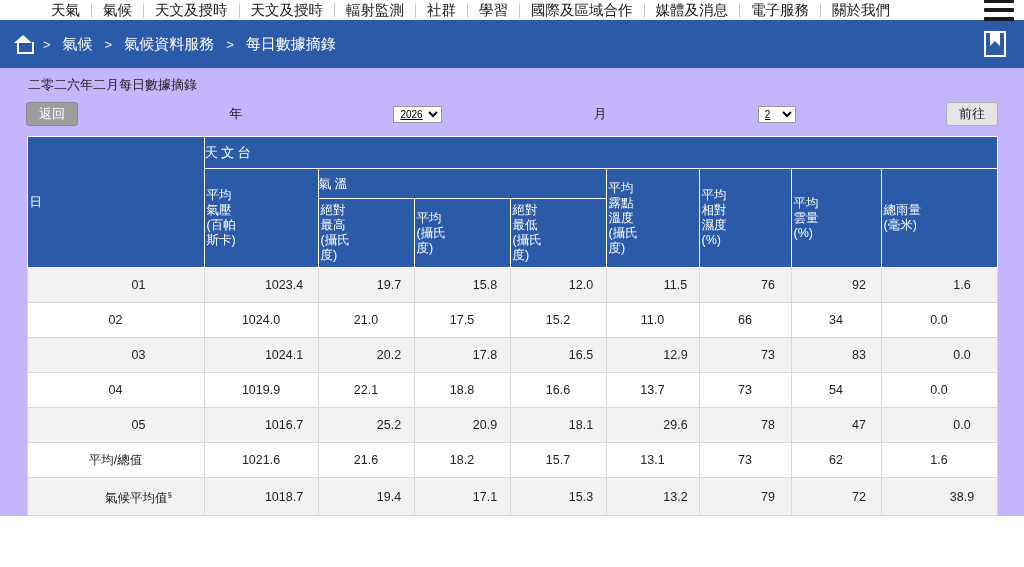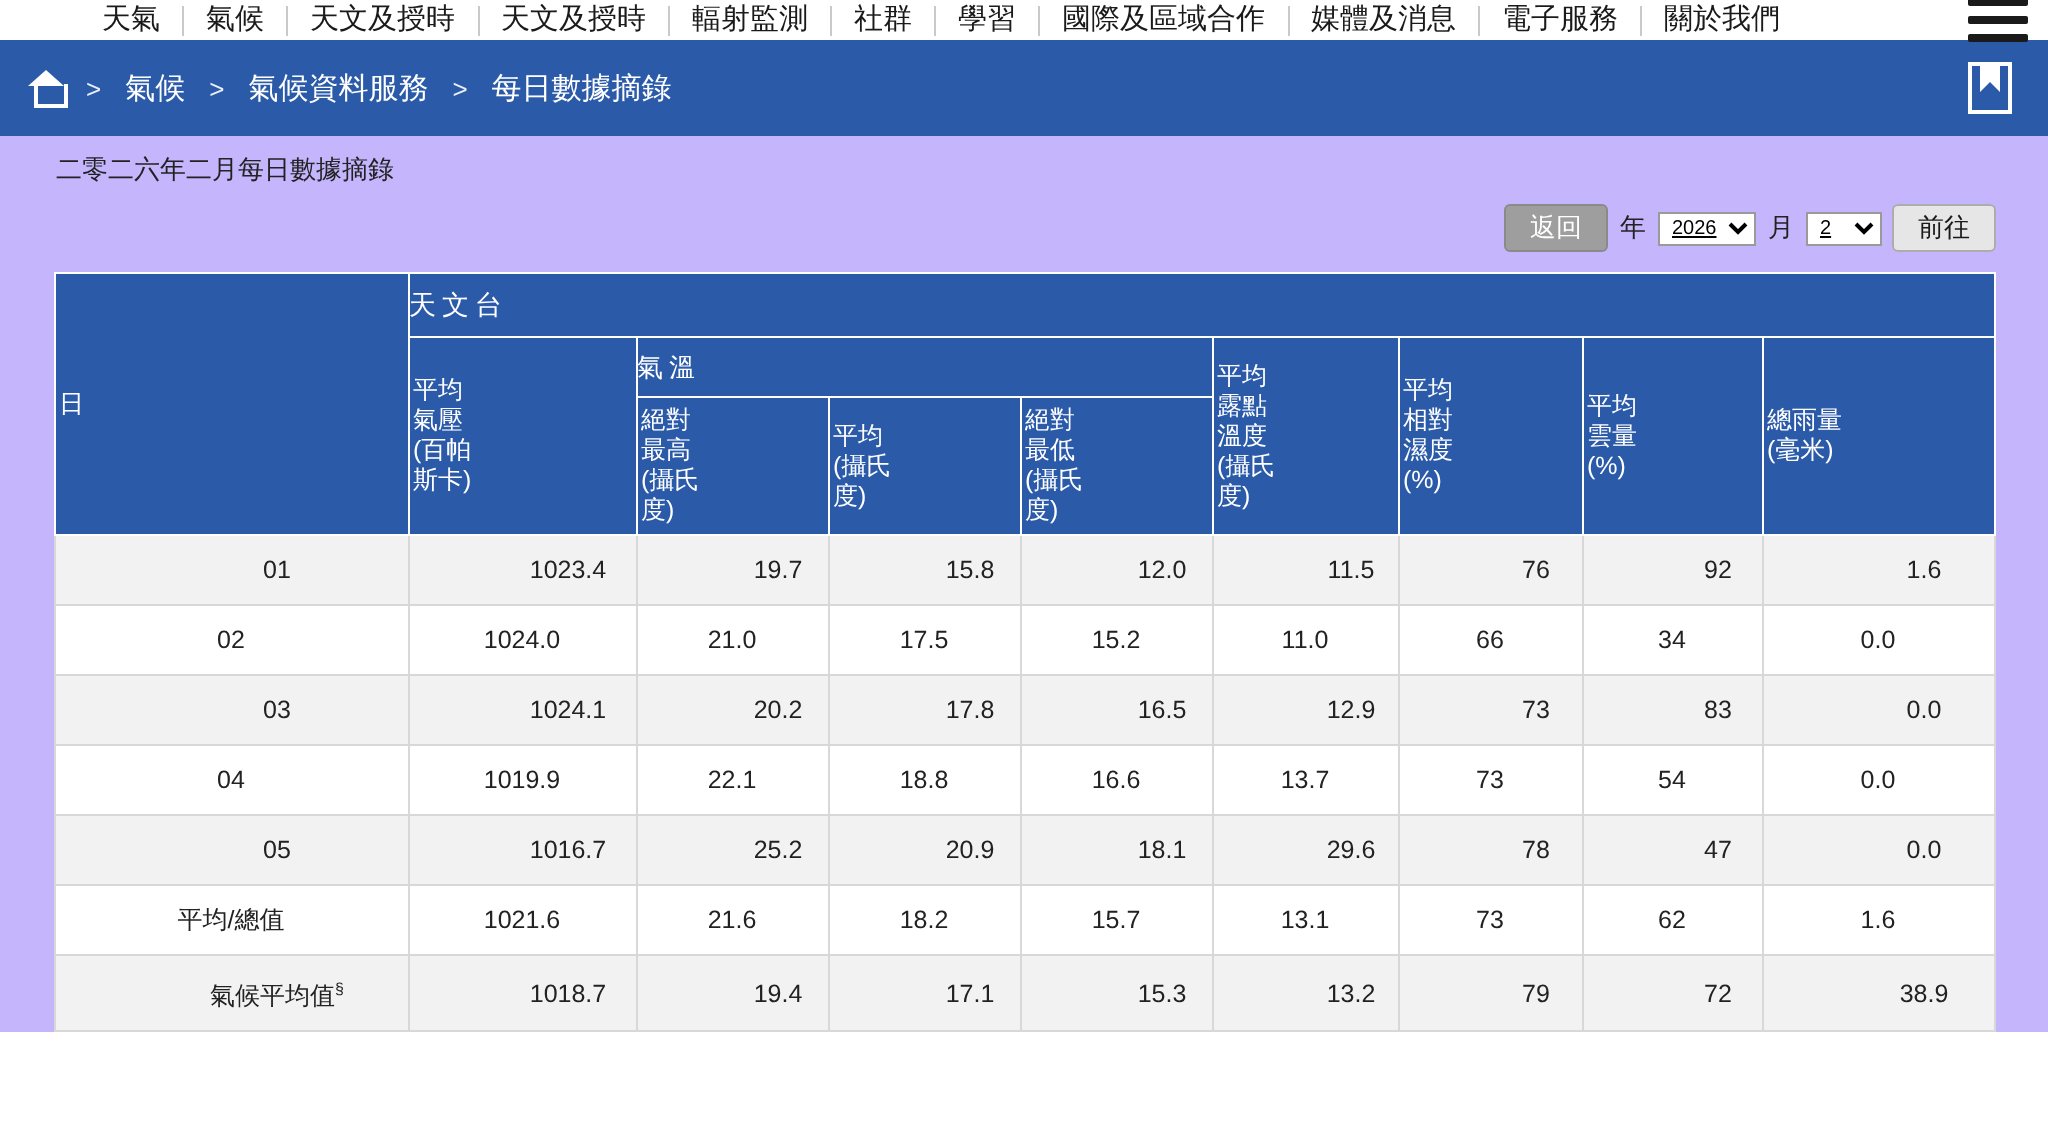--- a/index.html
+++ b/index.html
@@ -123,21 +123,21 @@
     background: #c4b5fd;
   }
   .pagetitle {
     font-size: 13px;
     color: #222;
     padding: 8px 0 4px 2px;
   }
   .controls {
     display: flex;
     align-items: center;
-    justify-content: flex-end;
+    justify-content: space-between;
     gap: 5px;
     padding: 4px 0 10px;
     font-size: 13px;
     color: #222;
   }
   .btn {
     background: #9e9e9e;
     color: #ffffff;
     border: 1px solid #8a8a8a;
     border-radius: 3px;

